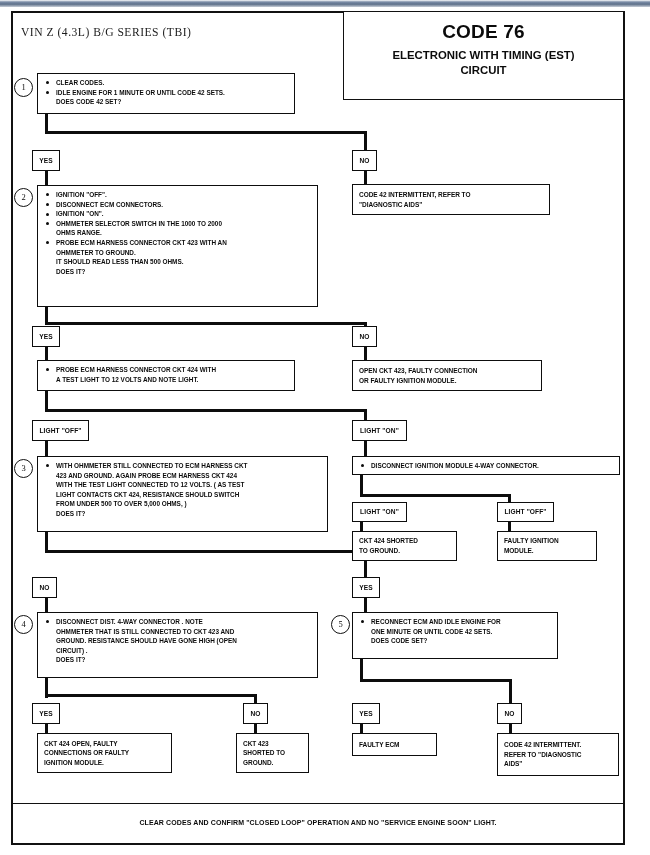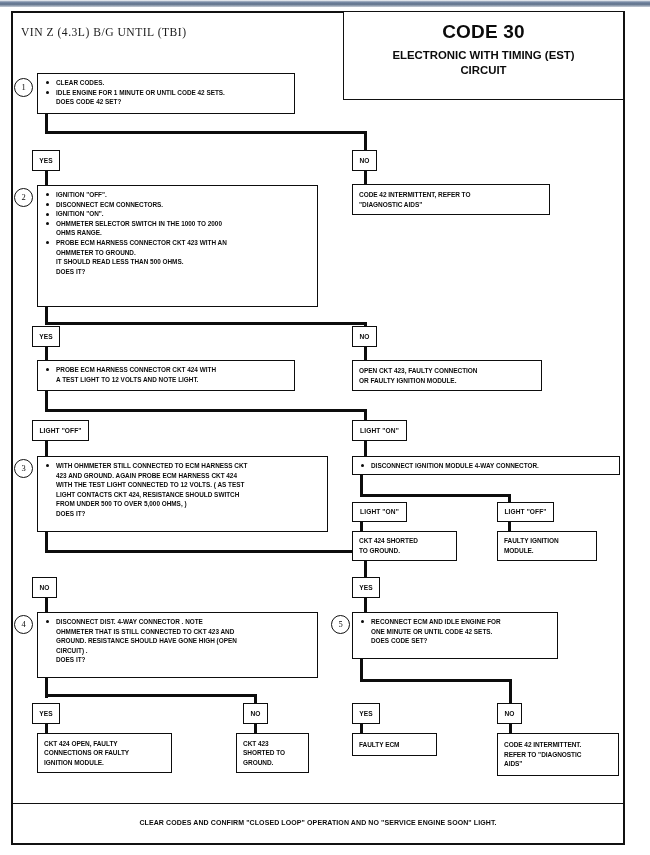--- a/index.html
+++ b/index.html
@@ -183,24 +183,24 @@
   }
 </style>
 </head>
 <body>
 
 <div id="page">
 
   <div class="scan-band"></div>
   <div class="page-frame"></div>
 
-  <div class="vin">VIN Z (4.3L) B/G UNTIL (TBI)</div>
+  <div class="vin">VIN Z (4.3L) B/G SERIES (TBI)</div>
 
   <div class="title-box">
-    <div class="title-main">CODE 30</div>
+    <div class="title-main">CODE 76</div>
     <div class="title-sub">ELECTRONIC WITH TIMING (EST)
 CIRCUIT</div>
   </div>
 
   <div class="step-num" style="left:14px; top:78px;">
     <span class="txt">1</span>
   </div>
   <div class="node instr" style="left:37px; top:73px; width:258px; height:41px;">
     <ul class="bullets">
       <li>CLEAR CODES.</li>

